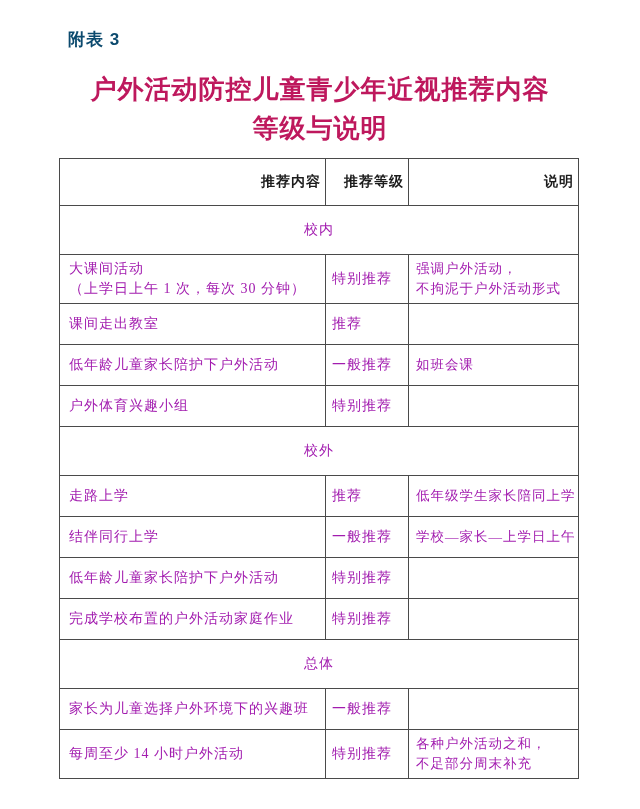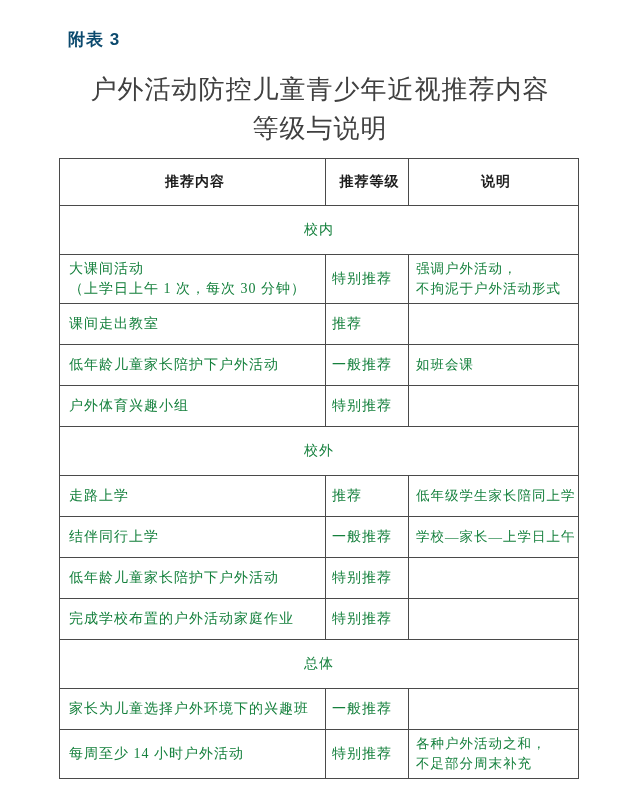--- a/index.html
+++ b/index.html
@@ -22,48 +22,48 @@
     font-size: 17px;
     font-weight: bold;
     color: #0c4a6e;
     letter-spacing: 1px;
   }
   .doc-title {
     position: absolute;
     left: 0; top: 70px;
     width: 640px;
     text-align: center;
-    font-weight: normal;
+    font-weight: bold;
     font-size: 26px;
     line-height: 39px;
-    color: #404040;
+    color: #be185d;
     letter-spacing: 1px;
   }
   table.rec-table {
     position: absolute;
     left: 59px; top: 158px;
     width: 519px;
     border-collapse: collapse;
     table-layout: fixed;
   }
   table.rec-table col.c1 { width: 266px; }
   table.rec-table col.c2 { width: 83px; }
   table.rec-table col.c3 { width: 170px; }
   table.rec-table th, table.rec-table td {
     border: 1px solid #4a4a4a;
     font-size: 14px;
     line-height: 20px;
     letter-spacing: 1px;
     vertical-align: middle;
     padding: 4px 4px 4px 9px;
-    color: #15803d;
+    color: #a21caf;
     overflow: hidden;
   }
   table.rec-table th {
-    text-align: center;
+    text-align: right;
     font-weight: bold;
     height: 38px;
     color: #1c1c1c;
   }
   table.rec-table tr { height: 41px; }
   table.rec-table td.section-cell {
     text-align: center;
     padding-left: 4px;
     height: 40px;
   }

